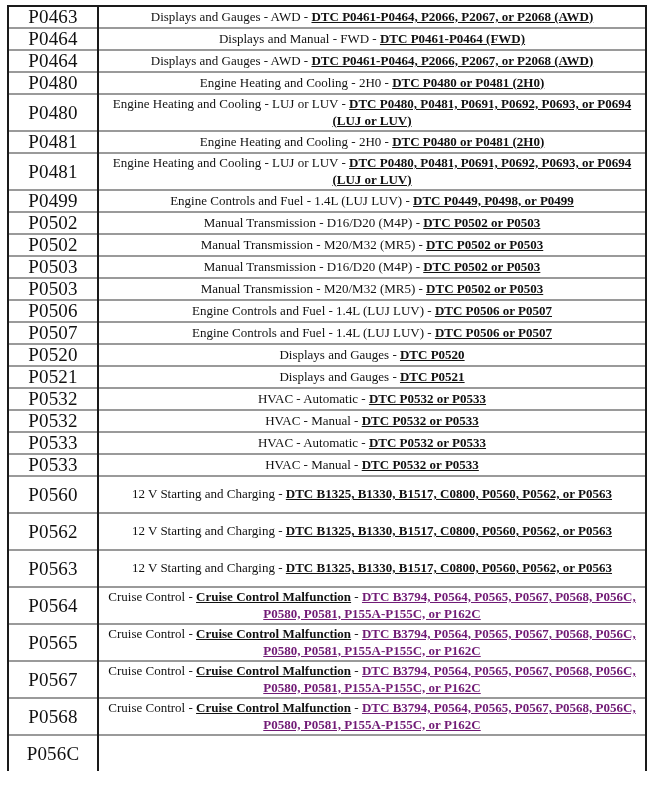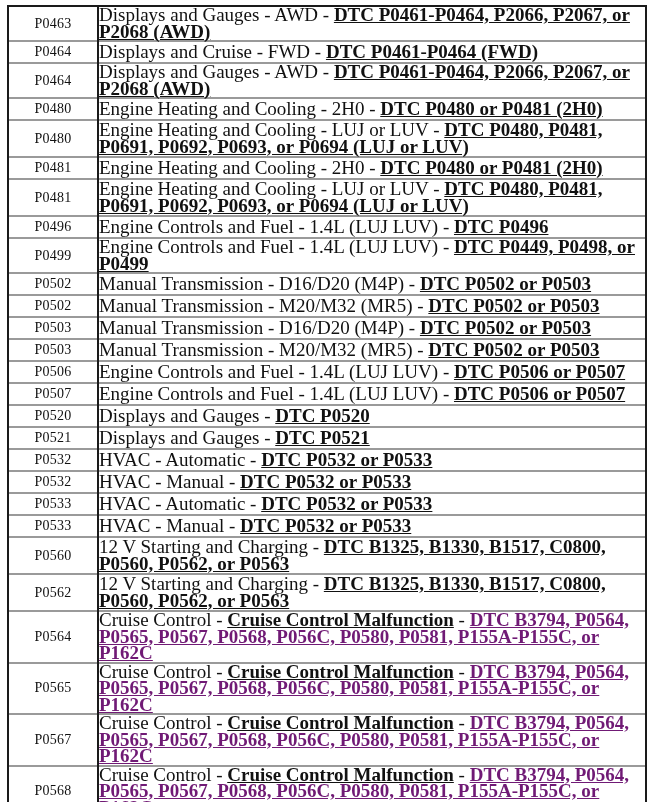--- a/index.html
+++ b/index.html
@@ -39,30 +39,30 @@
     padding: 0;
     vertical-align: middle;
     background: #ffffff;
   }
   table.dtc-table tr:first-child td {
     border-top: 2px solid #1a1a1a;
   }
 
   td.code-cell {
     text-align: center;
-    font-size: 14px;
+    font-size: 19px;
     line-height: 16px;
     color: #111111;
     letter-spacing: 0.2px;
     padding: 1px 2px;
     font-family: Liberation Serif, serif;
   }
   td.desc-cell {
-    text-align: left;
-    font-size: 19px;
+    text-align: center;
+    font-size: 13px;
     line-height: 16.5px;
     color: #111111;
     padding: 1px 3px 1px 5px;
     white-space: normal;
   }
   .row-1 td { height: 20px; }
   .row-2 td { height: 35px; }
 
   .desc-cell .plain { font-weight: normal; text-decoration: none; }
   .desc-cell .link {
@@ -87,21 +87,21 @@
       <col class="col-code">
       <col class="col-desc">
     </colgroup>
     <tbody id="table-body">
         <tr class="row-1">
           <td class="code-cell">P0463</td>
           <td class="desc-cell"><span class="plain">Displays and Gauges - AWD - </span><span class="link">DTC P0461-P0464, P2066, P2067, or P2068 (AWD)</span></td>
         </tr>
         <tr class="row-1">
           <td class="code-cell">P0464</td>
-          <td class="desc-cell"><span class="plain">Displays and Cruise - FWD - </span><span class="link">DTC P0461-P0464 (FWD)</span></td>
+          <td class="desc-cell"><span class="plain">Displays and Manual - FWD - </span><span class="link">DTC P0461-P0464 (FWD)</span></td>
         </tr>
         <tr class="row-1">
           <td class="code-cell">P0464</td>
           <td class="desc-cell"><span class="plain">Displays and Gauges - AWD - </span><span class="link">DTC P0461-P0464, P2066, P2067, or P2068 (AWD)</span></td>
         </tr>
         <tr class="row-1">
           <td class="code-cell">P0480</td>
           <td class="desc-cell"><span class="plain">Engine Heating and Cooling - 2H0 - </span><span class="link">DTC P0480 or P0481 (2H0)</span></td>
         </tr>
         <tr class="row-2">
@@ -110,24 +110,20 @@
         </tr>
         <tr class="row-1">
           <td class="code-cell">P0481</td>
           <td class="desc-cell"><span class="plain">Engine Heating and Cooling - 2H0 - </span><span class="link">DTC P0480 or P0481 (2H0)</span></td>
         </tr>
         <tr class="row-2">
           <td class="code-cell">P0481</td>
           <td class="desc-cell"><span class="plain">Engine Heating and Cooling - LUJ or LUV - </span><span class="link">DTC P0480, P0481, P0691, P0692, P0693, or P0694 (LUJ or LUV)</span></td>
         </tr>
         <tr class="row-1">
-          <td class="code-cell">P0496</td>
-          <td class="desc-cell"><span class="plain">Engine Controls and Fuel - 1.4L (LUJ LUV) - </span><span class="link">DTC P0496</span></td>
-        </tr>
-        <tr class="row-1">
           <td class="code-cell">P0499</td>
           <td class="desc-cell"><span class="plain">Engine Controls and Fuel - 1.4L (LUJ LUV) - </span><span class="link">DTC P0449, P0498, or P0499</span></td>
         </tr>
         <tr class="row-1">
           <td class="code-cell">P0502</td>
           <td class="desc-cell"><span class="plain">Manual Transmission - D16/D20 (M4P) - </span><span class="link">DTC P0502 or P0503</span></td>
         </tr>
         <tr class="row-1">
           <td class="code-cell">P0502</td>
           <td class="desc-cell"><span class="plain">Manual Transmission - M20/M32 (MR5) - </span><span class="link">DTC P0502 or P0503</span></td>
@@ -171,20 +167,24 @@
         <tr class="row-1">
           <td class="code-cell">P0533</td>
           <td class="desc-cell"><span class="plain">HVAC - Manual - </span><span class="link">DTC P0532 or P0533</span></td>
         </tr>
         <tr class="row-2">
           <td class="code-cell">P0560</td>
           <td class="desc-cell"><span class="plain">12 V Starting and Charging - </span><span class="link">DTC B1325, B1330, B1517, C0800, P0560, P0562, or P0563</span></td>
         </tr>
         <tr class="row-2">
           <td class="code-cell">P0562</td>
+          <td class="desc-cell"><span class="plain">12 V Starting and Charging - </span><span class="link">DTC B1325, B1330, B1517, C0800, P0560, P0562, or P0563</span></td>
+        </tr>
+        <tr class="row-2">
+          <td class="code-cell">P0563</td>
           <td class="desc-cell"><span class="plain">12 V Starting and Charging - </span><span class="link">DTC B1325, B1330, B1517, C0800, P0560, P0562, or P0563</span></td>
         </tr>
         <tr class="row-2">
           <td class="code-cell">P0564</td>
           <td class="desc-cell"><span class="plain">Cruise Control - </span><span class="link">Cruise Control Malfunction</span><span class="sep"> - </span><span class="link2">DTC B3794, P0564, P0565, P0567, P0568, P056C, P0580, P0581, P155A-P155C, or P162C</span></td>
         </tr>
         <tr class="row-2">
           <td class="code-cell">P0565</td>
           <td class="desc-cell"><span class="plain">Cruise Control - </span><span class="link">Cruise Control Malfunction</span><span class="sep"> - </span><span class="link2">DTC B3794, P0564, P0565, P0567, P0568, P056C, P0580, P0581, P155A-P155C, or P162C</span></td>
         </tr>

